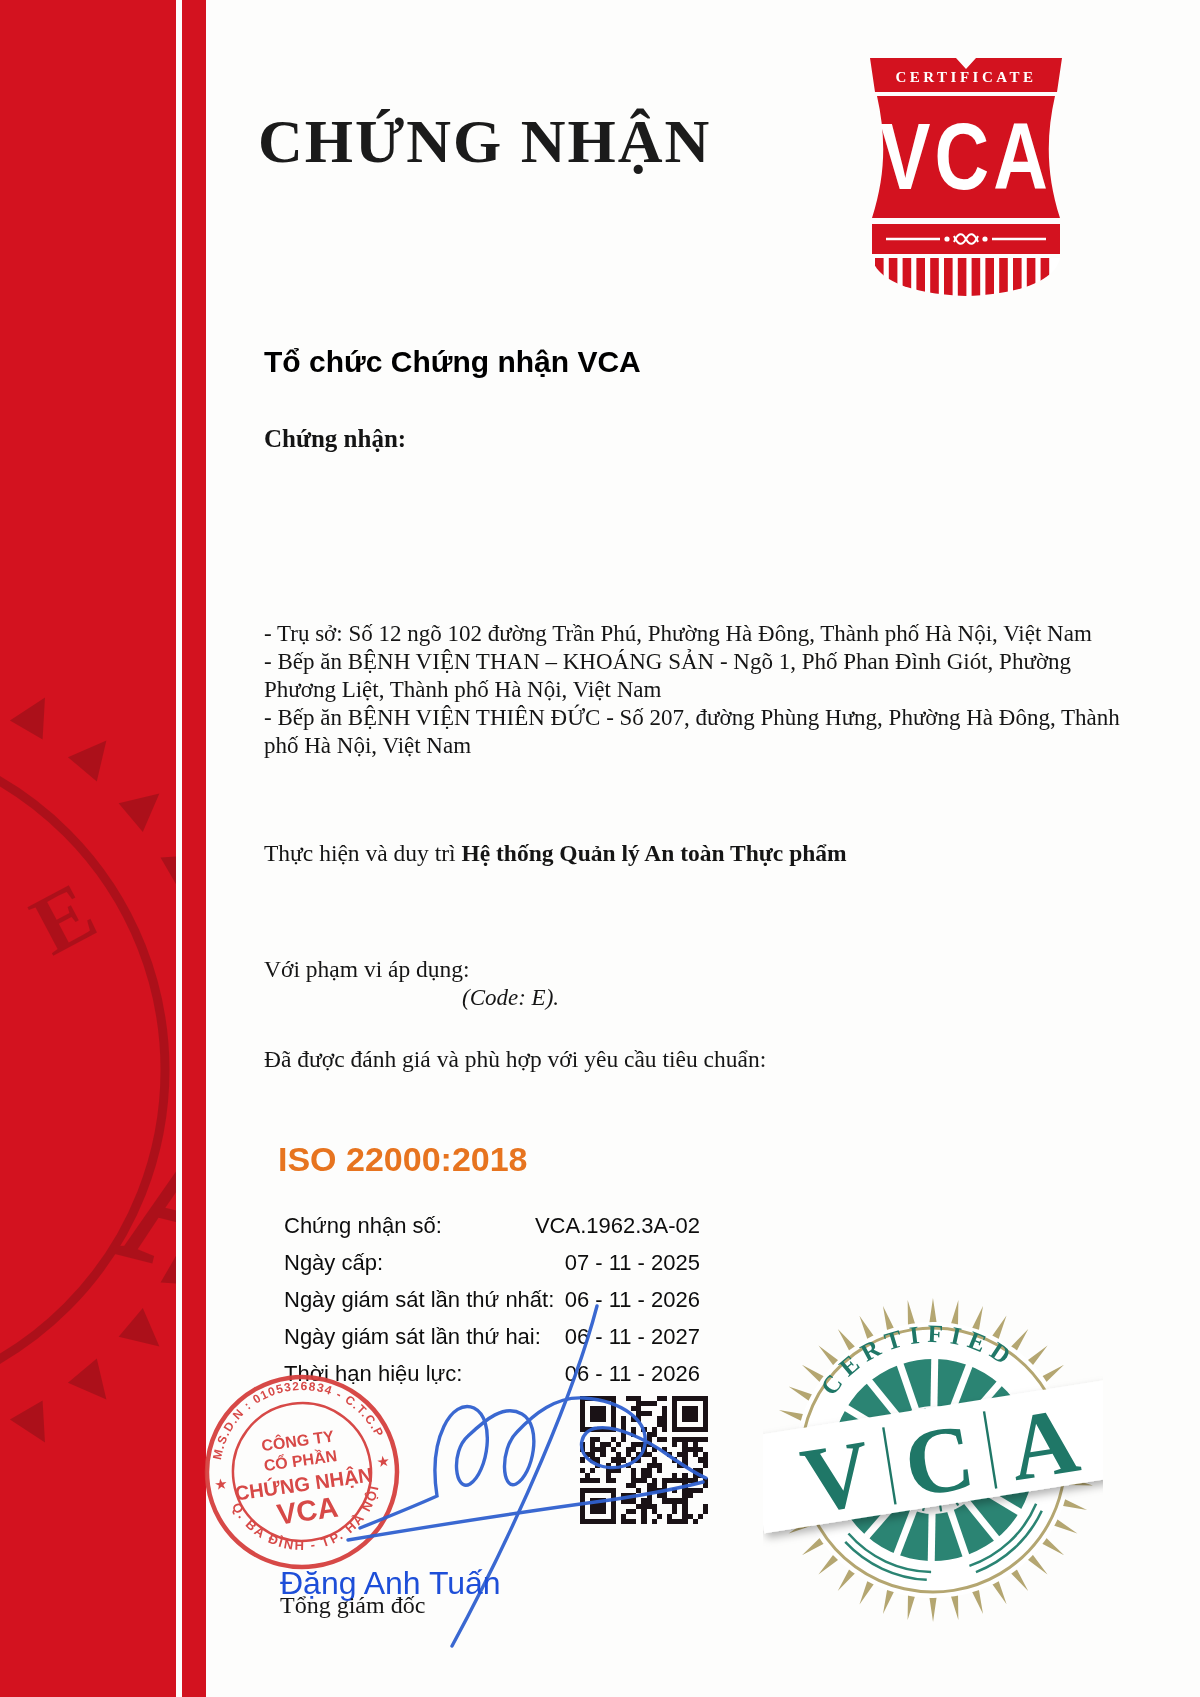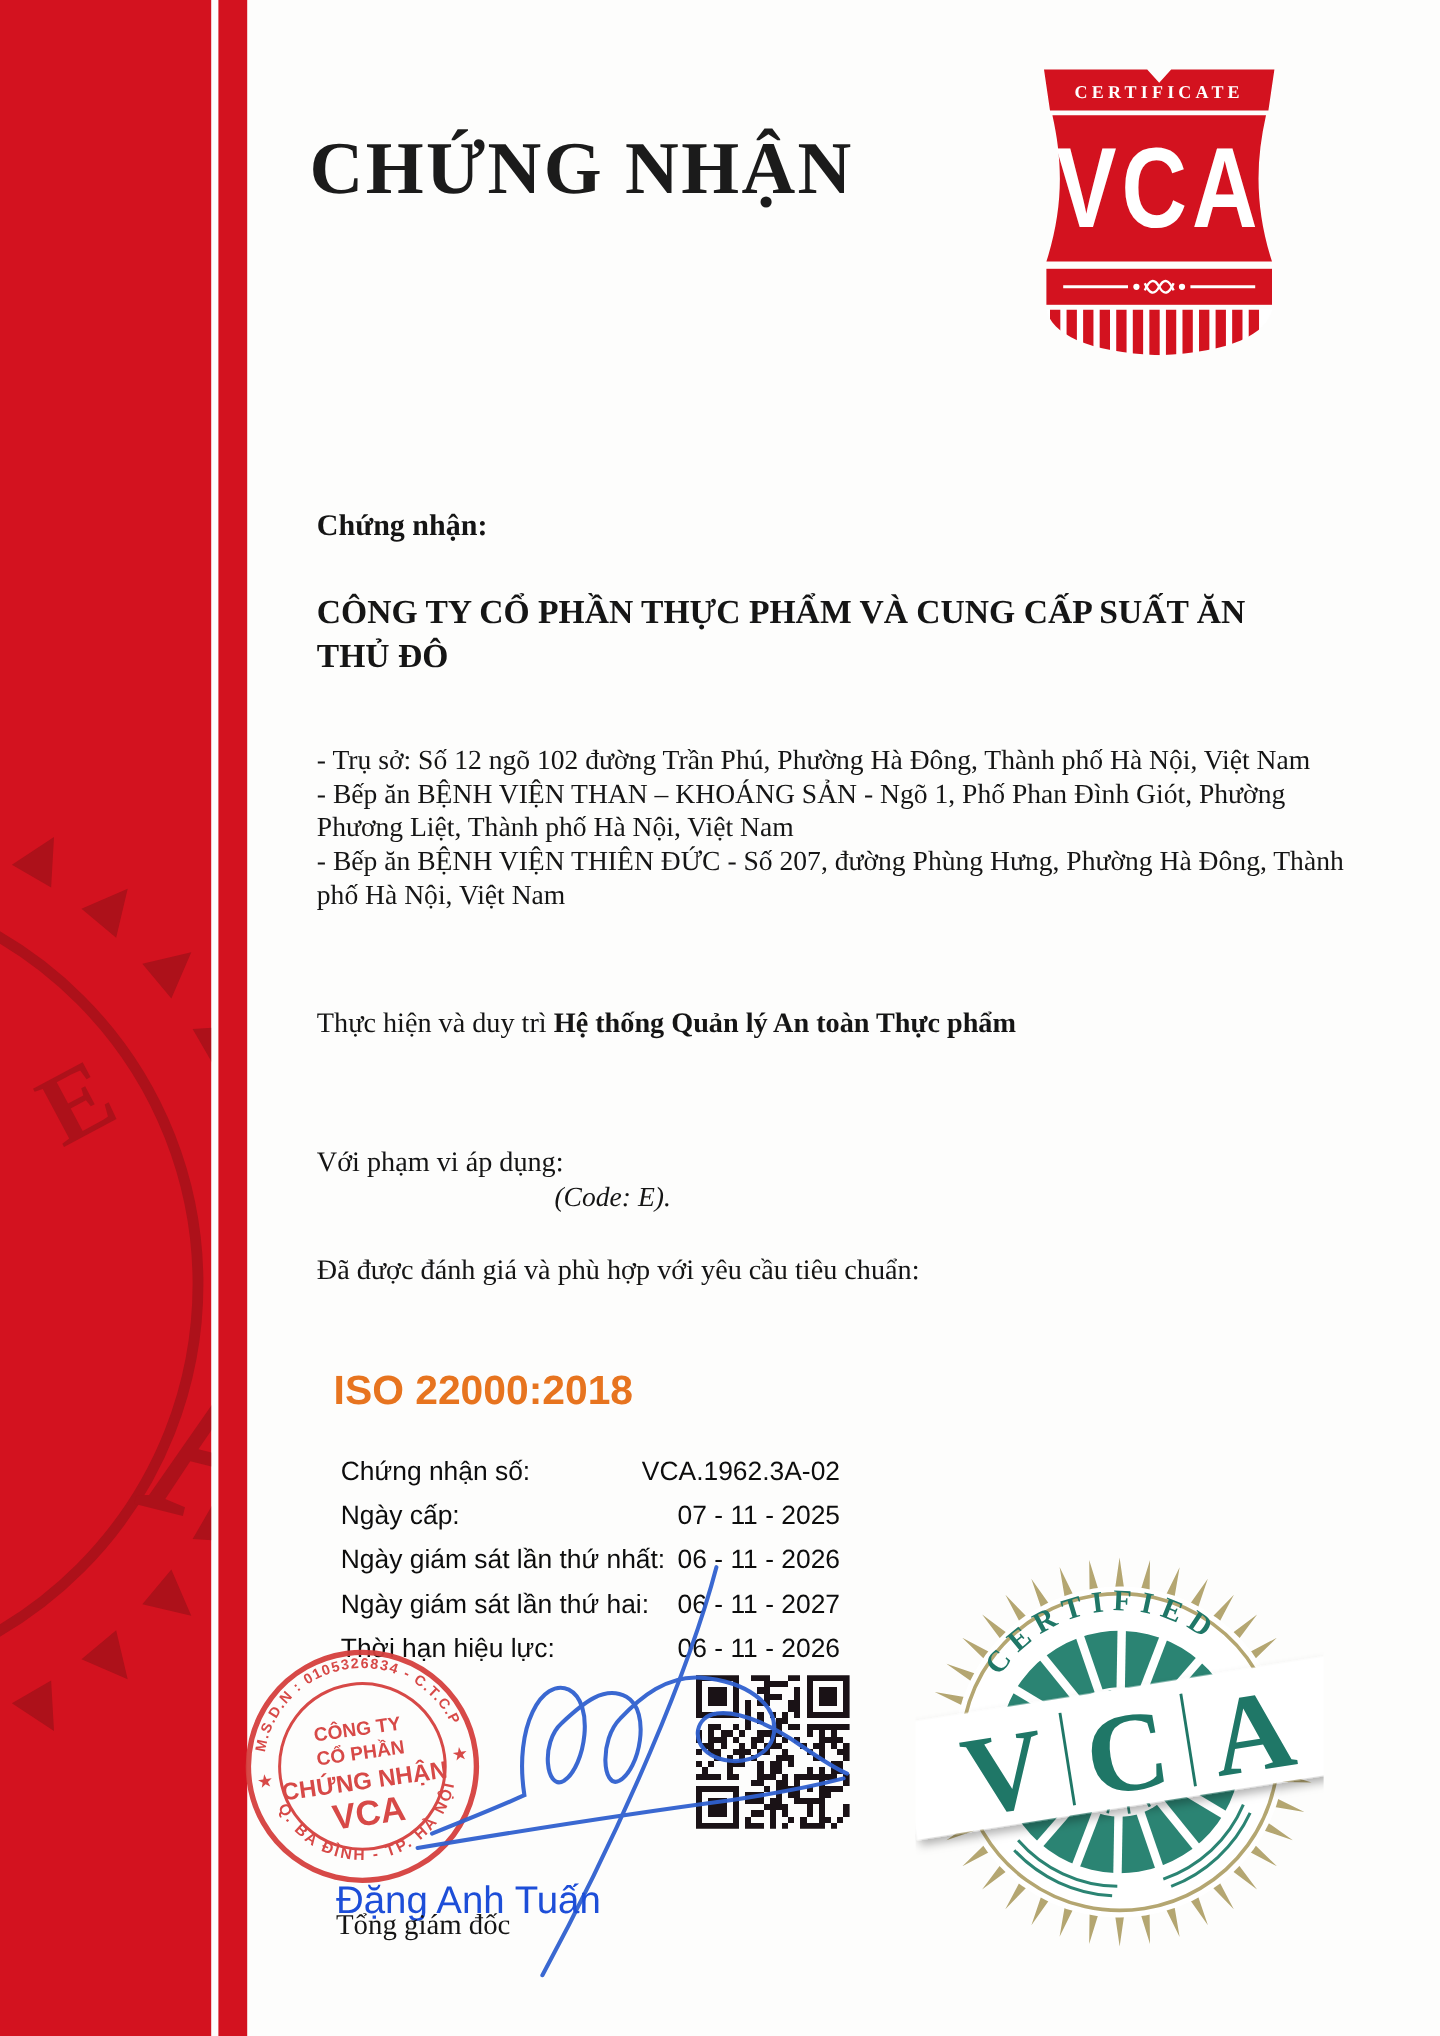--- a/index.html
+++ b/index.html
@@ -102,22 +102,22 @@
           <rect x="111.6" y="204" width="8.6" height="42" fill="var(--logo_red)"></rect>
           <rect x="125.4" y="204" width="8.6" height="42" fill="var(--logo_red)"></rect>
           <rect x="139.2" y="204" width="8.6" height="42" fill="var(--logo_red)"></rect>
           <rect x="153.0" y="204" width="8.6" height="42" fill="var(--logo_red)"></rect>
           <rect x="166.8" y="204" width="8.6" height="42" fill="var(--logo_red)"></rect>
           <rect x="180.6" y="204" width="8.6" height="42" fill="var(--logo_red)"></rect>
         </g>
     </g>
   </svg>
 
+  <div class="org">Tổ chức Chứng nhận VCA</div>
   <div class="cert-label">Chứng nhận:</div>
-  <div class="company">CÔNG TY CỔ PHẦN THỰC PHẨM VÀ CUNG CẤP SUẤT ĂN THỦ ĐÔ</div>
 
   <div class="addr">
     <div class="addr-line">- Trụ sở: Số 12 ngõ 102 đường Trần Phú, Phường Hà Đông, Thành phố Hà Nội, Việt Nam</div>
     <div class="addr-line">- Bếp ăn BỆNH VIỆN THAN – KHOÁNG SẢN - Ngõ 1, Phố Phan Đình Giót, Phường Phương Liệt, Thành phố Hà Nội, Việt Nam</div>
     <div class="addr-line">- Bếp ăn BỆNH VIỆN THIÊN ĐỨC - Số 207, đường Phùng Hưng, Phường Hà Đông, Thành phố Hà Nội, Việt Nam</div>
   </div>
 
   <div class="implements"><span>Thực hiện và duy trì </span><b>Hệ thống Quản lý An toàn Thực phẩm</b></div>
 
   <div class="scope-label">Với phạm vi áp dụng:</div>

